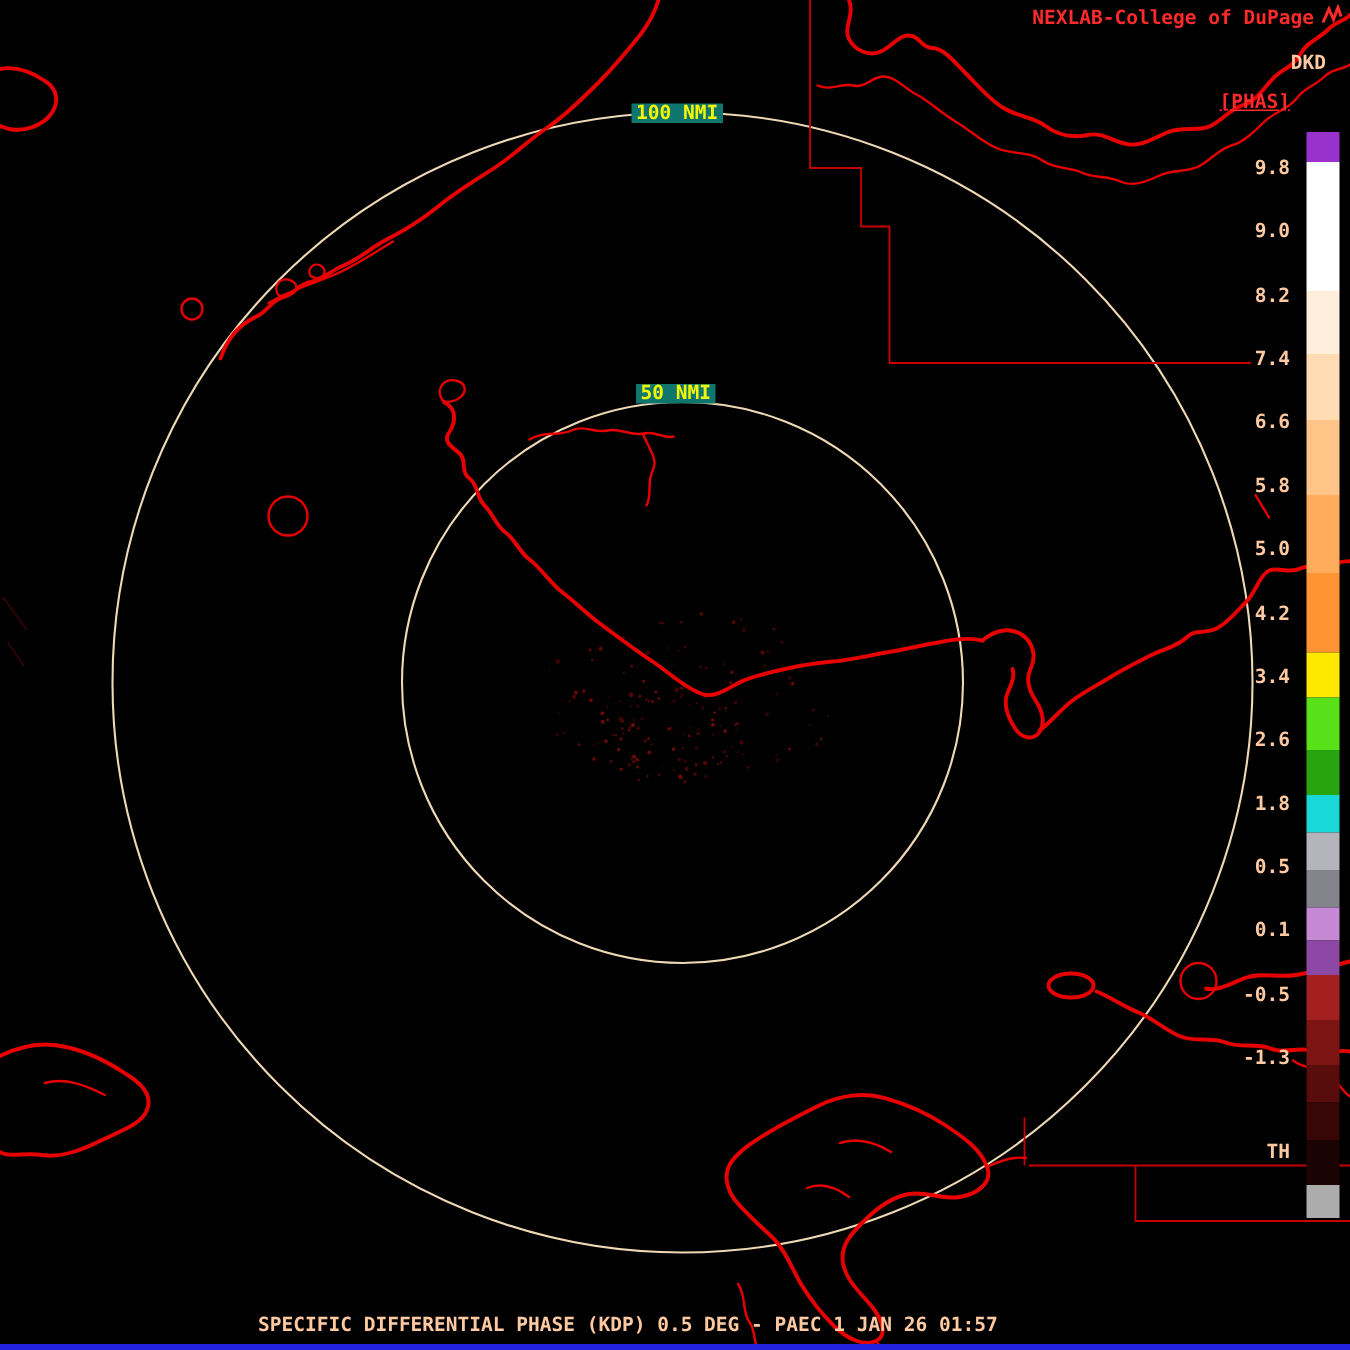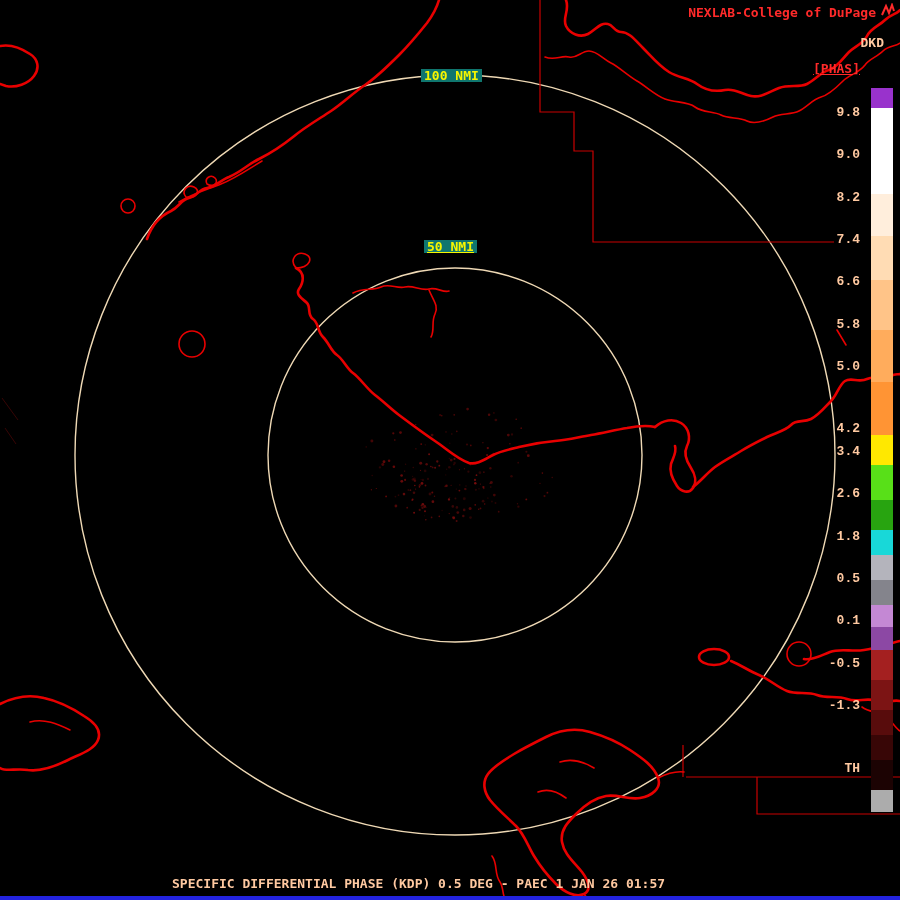--- a/index.html
+++ b/index.html
@@ -12,26 +12,26 @@
   .border{stroke:var(--border-red,#C80000);stroke-width:1.2;fill:none;}
   .lake{stroke:var(--map-red,#E40000);stroke-width:1.6;fill:none;}
   .streak{stroke:#7A0A0A;stroke-width:1;fill:none;opacity:.45;}
   .txt{position:absolute;font-size:13px;font-weight:bold;white-space:pre;line-height:13px;}
   .hdr-title{top:6px;right:24px;color:var(--header-red,#FF2A2A);}
   .logo{top:3px;right:4px;width:16px;height:16px;}
   .prod-code{top:36px;right:16px;color:var(--label-peach,#FFC9A1);}
   .prod-units{top:62px;right:40px;color:var(--header-red,#FF2A2A);text-decoration:underline;}
   .ring-label{color:var(--label-yellow,#FFFF00);background:#0f766e;padding:0 3px;}
   .ring-label.outer{top:69px;left:421px;}
-  .ring-label.inner{top:240px;left:424px;text-decoration:underline;}
+  .ring-label.inner{top:256px;left:424px;}
   .footer-text{top:877px;left:172px;color:var(--label-peach,#FFC9A1);}
   .colorbar-strip{position:absolute;top:88px;left:871px;width:22px;display:flex;flex-direction:column;}
   .cb-seg{width:100%;}
   .cb-label{position:absolute;right:40px;font-size:13px;font-weight:bold;line-height:13px;
-            color:var(--label-peach,#FFC9A1);text-align:right;white-space:pre;font-family:Liberation Mono, monospace;}
+            color:var(--label-peach,#FFC9A1);text-align:right;white-space:pre;}
   .bottom-bar{position:absolute;left:0;bottom:0;width:900px;height:4px;background:var(--footer-bar-blue,#2323DF);}
 </style>
 </head>
 <body>
 
 <div class="screen">
 
   <svg class="map" width="900" height="900" viewBox="0 0 900 900">
 
     <g>
@@ -295,21 +295,21 @@
       <div class="cb-seg" style="height: 22px; background: rgb(172, 172, 172);"></div>
     </div>
 
   <span class="cb-label" style="top:106px">9.8</span>
   <span class="cb-label" style="top:148px">9.0</span>
   <span class="cb-label" style="top:191px">8.2</span>
   <span class="cb-label" style="top:233px">7.4</span>
   <span class="cb-label" style="top:275px">6.6</span>
   <span class="cb-label" style="top:318px">5.8</span>
   <span class="cb-label" style="top:360px">5.0</span>
-  <span class="cb-label" style="top:422px">4.2</span>
+  <span class="cb-label" style="top:403px">4.2</span>
   <span class="cb-label" style="top:445px">3.4</span>
   <span class="cb-label" style="top:487px">2.6</span>
   <span class="cb-label" style="top:530px">1.8</span>
   <span class="cb-label" style="top:572px">0.5</span>
   <span class="cb-label" style="top:614px">0.1</span>
   <span class="cb-label" style="top:657px">-0.5</span>
   <span class="cb-label" style="top:699px">-1.3</span>
   <span class="cb-label" style="top:762px">TH</span>
 
   <div class="txt footer-text">SPECIFIC DIFFERENTIAL PHASE (KDP) 0.5 DEG - PAEC 1 JAN 26 01:57</div>

